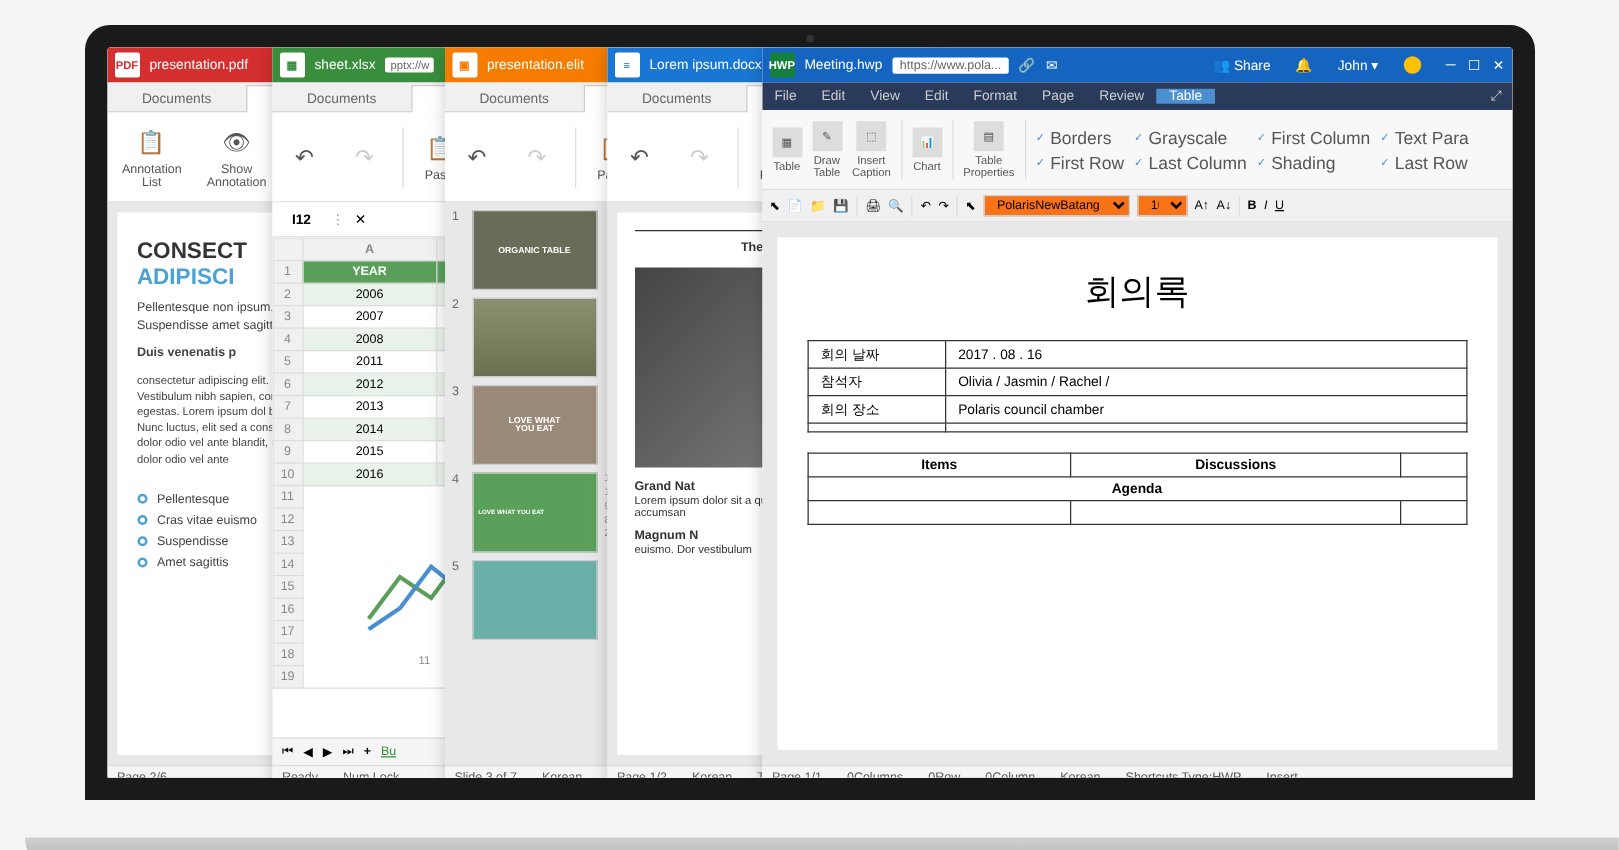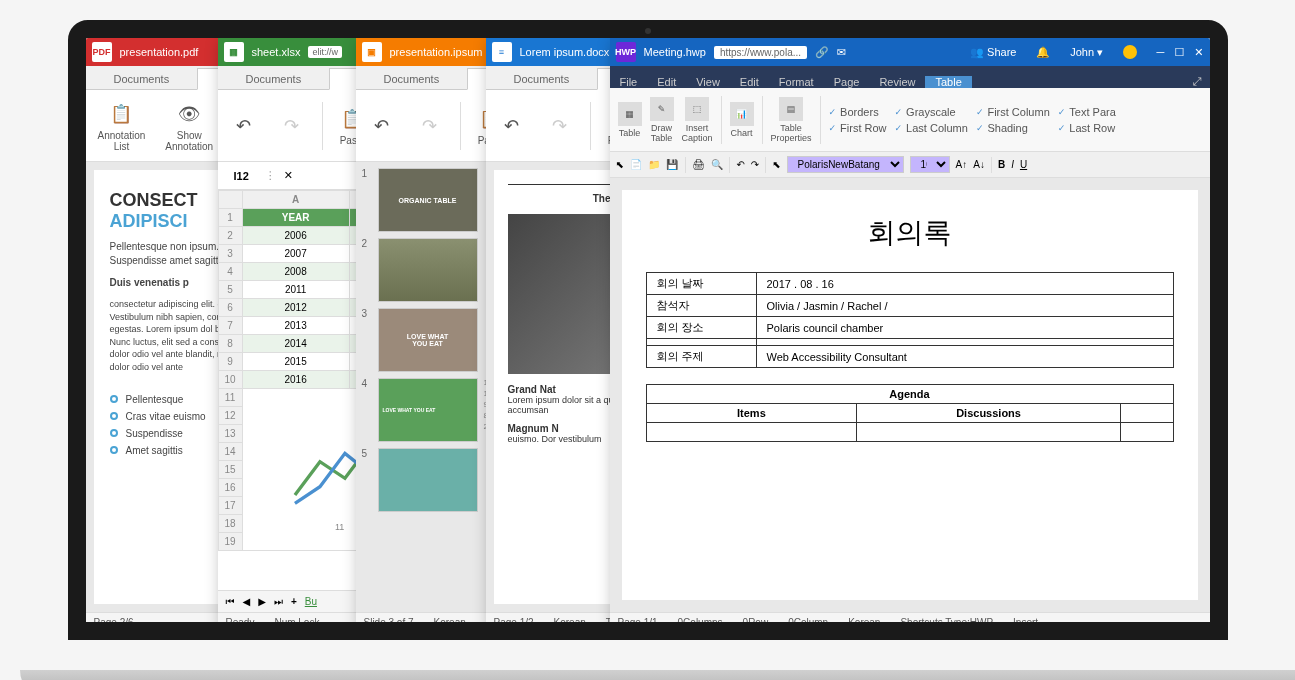--- a/index.html
+++ b/index.html
@@ -60,31 +60,31 @@
 .w-docx .titlebar{background:#1976d2}
 .docx-doc{background:#fff;margin:8px;padding:14px;height:calc(100% - 16px);font-size:10px;color:#333;overflow:hidden}
 .docx-img{width:100%;height:160px;background:linear-gradient(135deg,#444,#888);margin:10px 0}
 
 
 .w-hwp{left:524px;top:0;width:600px;height:594px;z-index:5}
 .w-hwp .titlebar{background:#1565c0;justify-content:space-between}
 .hwp-title-right{display:flex;align-items:center;gap:20px}
 .win-ctrl{display:flex;gap:10px;align-items:center}
 .win-ctrl span{cursor:pointer}
-.menu-bar{height:22px;background:#2a3a5a;display:flex;align-items:flex-end;font-size:11px;color:#ccc}
+.menu-bar{height:22px;background:#2a3a5a;display:flex;align-items:center;font-size:11px;color:#ccc}
 .menu-item{padding:0 10px;cursor:pointer}
 .menu-item.active{background:#4a90d0;color:#fff}
 .hwp-ribbon{height:64px;background:#f8f8f8;display:flex;align-items:center;padding:4px 8px;gap:8px;border-bottom:1px solid #ddd;font-size:9px;color:#555}
 .hwp-rbtn{display:flex;flex-direction:column;align-items:center;gap:2px;cursor:pointer}
 .hwp-rbtn .ico{width:24px;height:24px;background:#ddd;display:flex;align-items:center;justify-content:center}
-.check-group{display:flex;flex-direction:column;gap:4px;font-size:11px}
+.check-group{display:flex;flex-direction:column;gap:4px;font-size:14px}
 .check-item{display:flex;align-items:center;gap:4px}
 .check-item::before{content:"✓";color:#4a90d0;font-size:9px}
 .toolbar2{height:26px;background:#f0f0f0;display:flex;align-items:center;padding:0 6px;gap:6px;font-size:10px;border-bottom:1px solid #ddd}
-.font-sel{border:1px solid #ccc;padding:1px 6px;background:#c4b5fd;font-size:10px}
+.font-sel{border:1px solid #ccc;padding:1px 6px;background:#f97316;font-size:10px}
 .hwp-doc{background:#fff;margin:12px;padding:24px;height:calc(100% - 24px);overflow:hidden}
 .hwp-doc h1{text-align:center;font-size:28px;font-weight:normal;margin-bottom:20px;font-family:serif}
 .hwp-table{width:100%;border-collapse:collapse;font-size:11px}
 .hwp-table td{border:1px solid #333;padding:3px 10px}
 .hwp-table .lbl{width:110px}
 .agenda-hdr{text-align:center;font-weight:bold;background:#fff}
 
 svg.line-chart{width:100%;height:100%}
 </style>
 </head>
@@ -149,21 +149,21 @@
   </div>
   <div class="status">
           <span>Page 2/6</span>
         </div>
 </div>
 
 <div class="window w-xlsx">
   <div class="titlebar">
     <div class="app-icon" style="background:#fff;color:#388e3c">▦</div>
     <span>sheet.xlsx</span>
-    <span style="background:#fff;color:#666;padding:1px 4px;border-radius:2px;font-size:9px">elit://w</span>
+    <span style="background:#fff;color:#666;padding:1px 4px;border-radius:2px;font-size:9px">pptx://w</span>
   </div>
   <div class="tabs-row">
     <div class="tab">Documents</div>
     <div class="tab active" style="color:#388e3c">Home</div>
   </div>
   <div class="ribbon">
     <div class="ribbon-btn">
             <div class="ico">↶</div>
           </div>
     <div class="ribbon-btn">
@@ -297,21 +297,21 @@
   </div>
   <div class="status">
           <span>Ready</span>
           <span>Num Lock</span>
         </div>
 </div>
 
 <div class="window w-pptx">
   <div class="titlebar">
     <div class="app-icon" style="background:#fff;color:#f57c00">▣</div>
-    <span>presentation.ipsum</span>
+    <span>presentation.elit</span>
   </div>
   <div class="tabs-row">
     <div class="tab">Documents</div>
     <div class="tab active" style="color:#f57c00">Home</div>
   </div>
   <div class="ribbon">
     <div class="ribbon-btn">
             <div class="ico">↶</div>
           </div>
     <div class="ribbon-btn">
@@ -406,21 +406,21 @@
   <div class="status">
           <span>Page 1/2</span>
           <span>Korean</span>
           <span>Tr</span>
         </div>
 </div>
 
 <div class="window w-hwp">
   <div class="titlebar">
     <div style="display:flex;align-items:center;gap:8px">
-      <div class="app-icon" style="background:#6d28d9;color:#fff">HWP</div>
+      <div class="app-icon" style="background:#15803d;color:#fff">HWP</div>
       <span>Meeting.hwp</span>
       <span style="background:#fff;color:#666;padding:1px 6px;border-radius:2px;font-size:10px">https://www.pola...</span>
       <span>🔗</span>
       <span>✉</span>
     </div>
     <div class="hwp-title-right">
       <span>👥 <span>Share</span></span>
       <span>🔔</span>
       <span><span>John</span> ▾</span>
       <span style="background:#ffc107;width:14px;height:14px;border-radius:50%;display:inline-block"></span>
@@ -522,35 +522,31 @@
                   <td>Olivia / Jasmin / Rachel /</td>
                 </tr>
         <tr>
                   <td class="lbl">회의 장소</td>
                   <td>Polaris council chamber</td>
                 </tr>
         <tr>
                   <td class="lbl"></td>
                   <td></td>
                 </tr>
-        <tr>
-                  <td class="lbl">회의 주제</td>
-                  <td>Web Accessibility Consultant</td>
-                </tr>
       </tbody>
             </table>
       <table class="hwp-table" style="margin-top:16px">
         <tbody>
                 <tr>
-                  <td colspan="3" class="agenda-hdr">Agenda</td>
-                </tr>
-        <tr>
                   <td class="agenda-hdr" style="width:40%">Items</td>
                   <td class="agenda-hdr">Discussions</td>
                   <td style="width:10%"></td>
+                </tr>
+        <tr>
+                  <td colspan="3" class="agenda-hdr">Agenda</td>
                 </tr>
         <tr>
                   <td>&nbsp;</td>
                   <td></td>
                   <td></td>
                 </tr>
       </tbody>
             </table>
     </div>
   </div>

